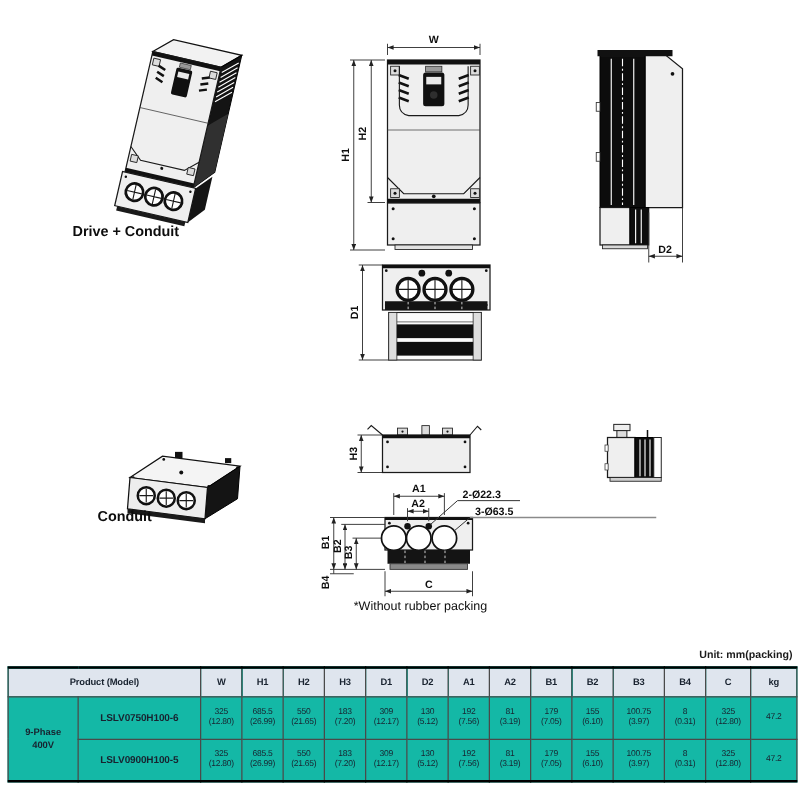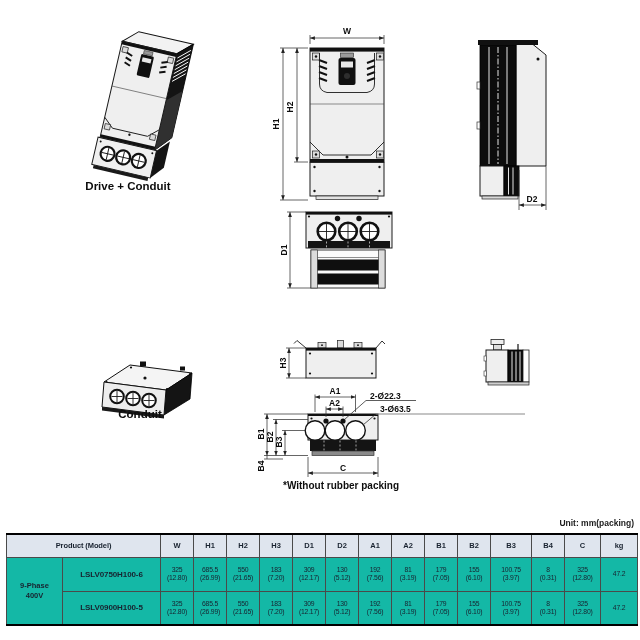--- a/index.html
+++ b/index.html
@@ -1,20 +1,20 @@
 <!DOCTYPE html>
 <html style="--header-bg: #dfe5ee; --tbl-text: #18222f;"><head>
 <meta charset="utf-8">
 <style>
   *{margin:0;padding:0;box-sizing:border-box}
   html,body{width:640px;height:640px}
   body{position:relative;background:#fff;font-family:"Liberation Sans",sans-serif;color:#111;overflow:hidden}
   .abs{position:absolute}
-  .caption{position:absolute;font-size:11.5px;font-weight:700;color:#0d0d0d;text-align:center}
-  .note{position:absolute;font-size:10px;font-weight:700;color:#0d0d0d}
+  .caption{position:absolute;font-size:11.5px;font-weight:700;color:#0d0d0d;}
+  .note{position:absolute;font-size:10px;font-weight:400;color:#0d0d0d}
   .unit{position:absolute;right:6px;top:518px;font-size:8.5px;font-weight:700;color:#1a1a1a}
   
   .dim line{stroke:#333;stroke-width:.75;fill:none}
   .dimt{font-family:"Liberation Sans",sans-serif;font-size:8.5px;fill:#0d0d0d;font-weight:600}
   .lightf{fill:#efefef;stroke:#1a1a1a;stroke-width:1}
   .darkf{fill:#111;stroke:none}
   .screw{fill:#dcdcdc;stroke:#222;stroke-width:.7}
   .dot{fill:#111}
   .thin{stroke:#444;stroke-width:.6;fill:none}
   .med{stroke:#1a1a1a;stroke-width:.9;fill:none}

